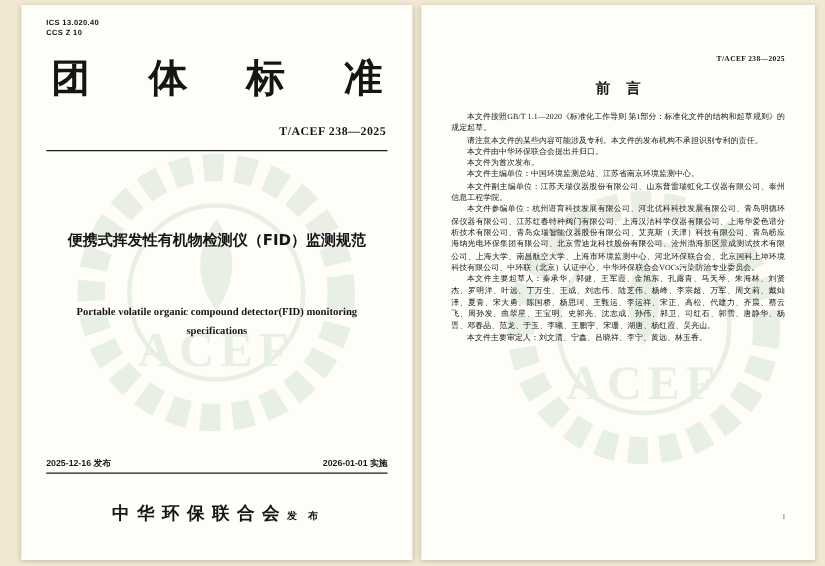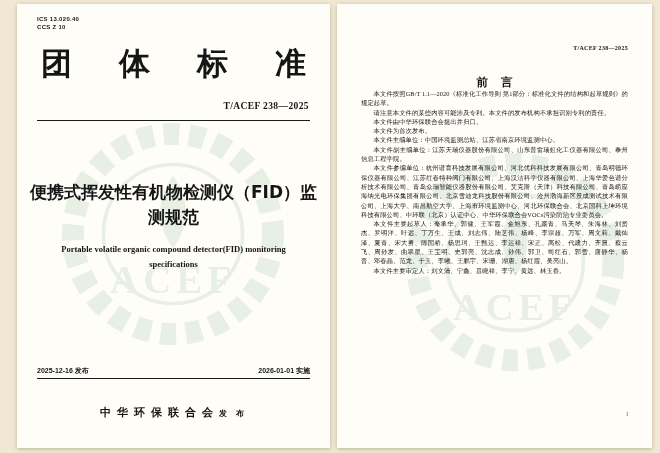--- a/index.html
+++ b/index.html
@@ -40,53 +40,53 @@
     position:absolute;top:97px;right:21px;
     font-size:9.5px;font-weight:bold;letter-spacing:.4px;
   }
   .rule{position:absolute;left:20px;right:20px;height:1.4px;background:#1a1a1a;}
   .rule-top{top:116px;}
   .rule-bottom{top:374px;}
   .main-title{
     position:absolute;top:176px;left:0;right:0;margin:0;
     text-align:center;
     font-family:"DejaVu Sans","Liberation Sans",sans-serif;
-    font-size:17px;font-weight:bold;line-height:25px;
+    font-size:12px;font-weight:bold;line-height:25px;
   }
   .main-title span{display:inline-block;max-width:288px;}
   .title-en{
     position:absolute;top:238px;left:30px;right:30px;margin:0;
     text-align:center;font-size:8.5px;font-weight:bold;line-height:15px;
   }
   .dates-row{
     position:absolute;top:362px;left:20px;right:20px;
     display:flex;justify-content:space-between;
     font-family:"Liberation Sans","DejaVu Sans",sans-serif;
     font-size:7px;font-weight:bold;
   }
   .publisher-row{
     position:absolute;top:398px;left:0;right:0;
     text-align:center;white-space:nowrap;
   }
   .publisher-name{
     font-family:"DejaVu Sans","Liberation Sans",sans-serif;
-    font-size:11px;font-weight:bold;letter-spacing:6px;
+    font-size:14px;font-weight:bold;letter-spacing:6px;
   }
   .publish-label{
     font-family:"DejaVu Sans","Liberation Sans",sans-serif;
     font-size:8px;font-weight:bold;letter-spacing:3px;
   }
 
   
   .hdr-no{
     position:absolute;top:41px;right:24px;
     font-size:6px;font-weight:bold;letter-spacing:.3px;
   }
   .foreword-heading{
-    position:absolute;top:59px;left:0;right:0;margin:12px;
+    position:absolute;top:59px;left:0;right:0;margin:0;
     text-align:center;
     font-family:"DejaVu Sans","Liberation Sans",sans-serif;
     font-size:11.5px;font-weight:bold;letter-spacing:13px;text-indent:13px;
   }
   .body-text{
     position:absolute;top:85px;left:24px;right:24px;
   }
   .body-text p{
     margin:0;
     font-size:6.3px;line-height:9.3px;

